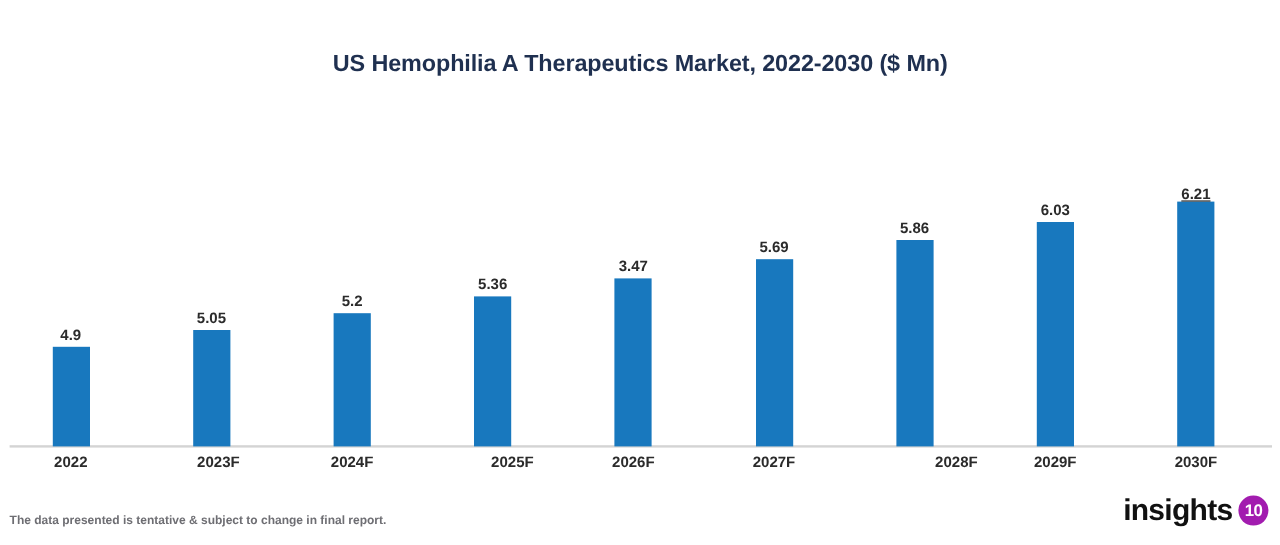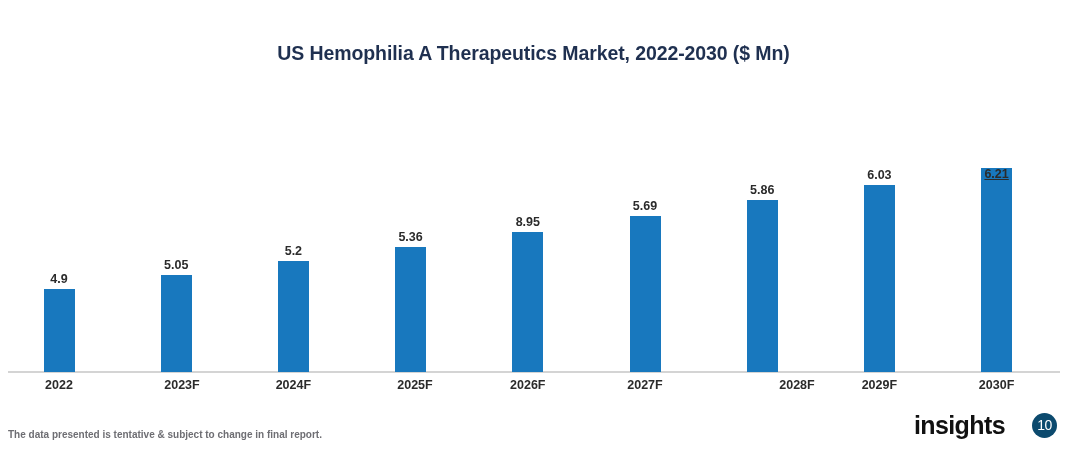--- a/index.html
+++ b/index.html
@@ -98,37 +98,36 @@
     white-space: nowrap;
   }
 
   .logo {
     position: absolute;
     right: 10px;
     top: 410px;
     display: flex;
     align-items: center;
     height: 30px;
-    gap: 22px;
   }
   .logo-word {
     font-size: 25px;
     font-weight: bold;
     color: #111111;
     letter-spacing: -0.6px;
     line-height: 26px;
   }
   .logo-badge {
     width: 25px;
     height: 25px;
     border-radius: 50%;
-    background: #0c4a6e;
+    background: #a21caf;
     color: #ffffff;
     font-size: 14px;
-    font-weight: normal;
+    font-weight: bold;
     display: flex;
     align-items: center;
     justify-content: center;
     margin-left: 5px;
     letter-spacing: -0.5px;
   }
 </style>
 </head>
 <body>
 
@@ -143,35 +142,35 @@
     <div id="bars-layer">
         <div class="bar" style="left: 43.5px; top: 288.98px; width: 31px; height: 83.0204px; bottom: auto; background: rgb(24, 120, 190);"></div>
         <div class="bar-value" style="left: 19px; top: 271.98px; width: 80px;">4.9</div>
         <div class="bar" style="left: 160.7px; top: 275.143px; width: 31px; height: 96.8571px; bottom: auto; background: rgb(24, 120, 190);"></div>
         <div class="bar-value" style="left: 136.2px; top: 258.143px; width: 80px;">5.05</div>
         <div class="bar" style="left: 277.9px; top: 261.306px; width: 31px; height: 110.694px; bottom: auto; background: rgb(24, 120, 190);"></div>
         <div class="bar-value" style="left: 253.4px; top: 244.306px; width: 80px;">5.2</div>
         <div class="bar" style="left: 395.1px; top: 246.547px; width: 31px; height: 125.453px; bottom: auto; background: rgb(24, 120, 190);"></div>
         <div class="bar-value" style="left: 370.6px; top: 229.547px; width: 80px;">5.36</div>
         <div class="bar" style="left: 512.3px; top: 231.788px; width: 31px; height: 140.212px; bottom: auto; background: rgb(24, 120, 190);"></div>
-        <div class="bar-value" style="left: 487.8px; top: 214.788px; width: 80px;">8.95</div>
+        <div class="bar-value" style="left: 487.8px; top: 214.788px; width: 80px;">3.47</div>
         <div class="bar" style="left: 629.5px; top: 216.106px; width: 31px; height: 155.894px; bottom: auto; background: rgb(24, 120, 190);"></div>
         <div class="bar-value" style="left: 605px; top: 199.106px; width: 80px;">5.69</div>
         <div class="bar" style="left: 746.7px; top: 200.424px; width: 31px; height: 171.576px; bottom: auto; background: rgb(24, 120, 190);"></div>
         <div class="bar-value" style="left: 722.2px; top: 183.424px; width: 80px;">5.86</div>
         <div class="bar" style="left: 863.9px; top: 184.743px; width: 31px; height: 187.257px; bottom: auto; background: rgb(24, 120, 190);"></div>
         <div class="bar-value" style="left: 839.4px; top: 167.743px; width: 80px;">6.03</div>
         <div class="bar" style="left: 981.1px; top: 168.139px; width: 31px; height: 203.861px; bottom: auto; background: rgb(24, 120, 190);"></div>
-        <div class="bar-value" style="left: 956.6px; top: 167px; width: 80px; text-decoration: underline;">6.21</div>
+        <div class="bar-value" style="left: 956.6px; top: 155px; width: 80px; text-decoration: underline;">6.21</div>
       </div>
     <div id="labels-layer">
         <div class="cat-label" style="left: 14px; width: 90px;">2022</div>
         <div class="cat-label" style="left: 137px; width: 90px;">2023F</div>
         <div class="cat-label" style="left: 248.4px; width: 90px;">2024F</div>
-        <div class="cat-label" style="left: 370px; width: 90px;">2025F</div>
+        <div class="cat-label" style="left: 382px; width: 90px;">2025F</div>
         <div class="cat-label" style="left: 482.8px; width: 90px;">2026F</div>
         <div class="cat-label" style="left: 600px; width: 90px;">2027F</div>
         <div class="cat-label" style="left: 752px; width: 90px;">2028F</div>
         <div class="cat-label" style="left: 834.4px; width: 90px;">2029F</div>
         <div class="cat-label" style="left: 951.6px; width: 90px;">2030F</div>
       </div>
   </div>
 
   <div class="footnote">The data presented is tentative &amp; subject to change in final report.</div>
 

